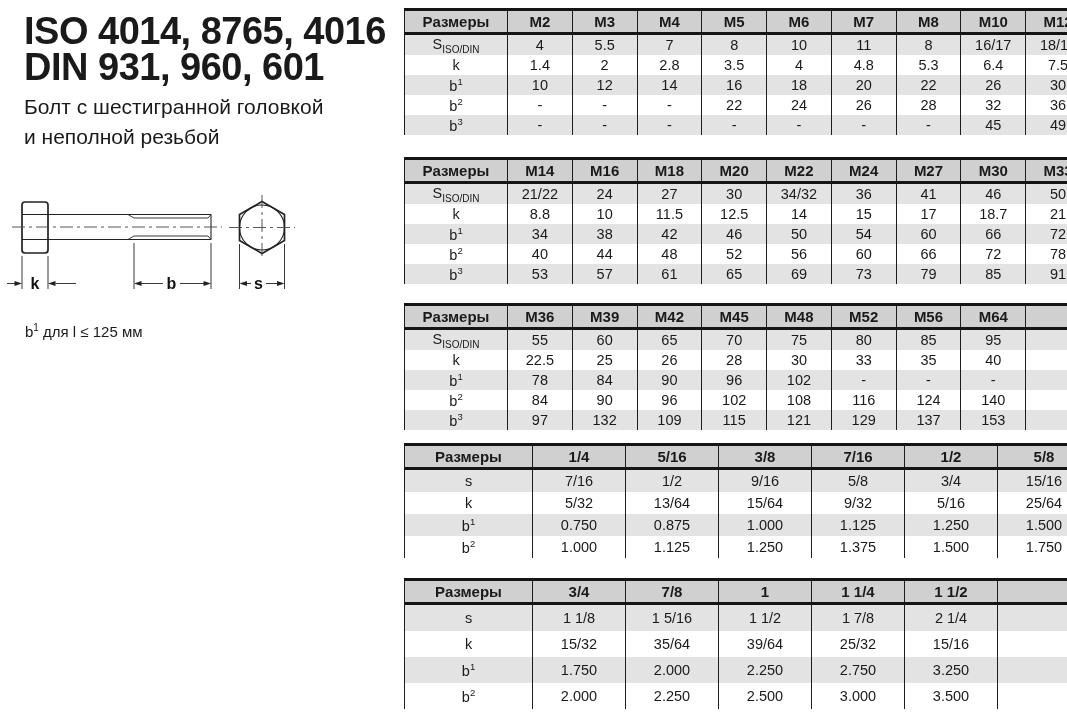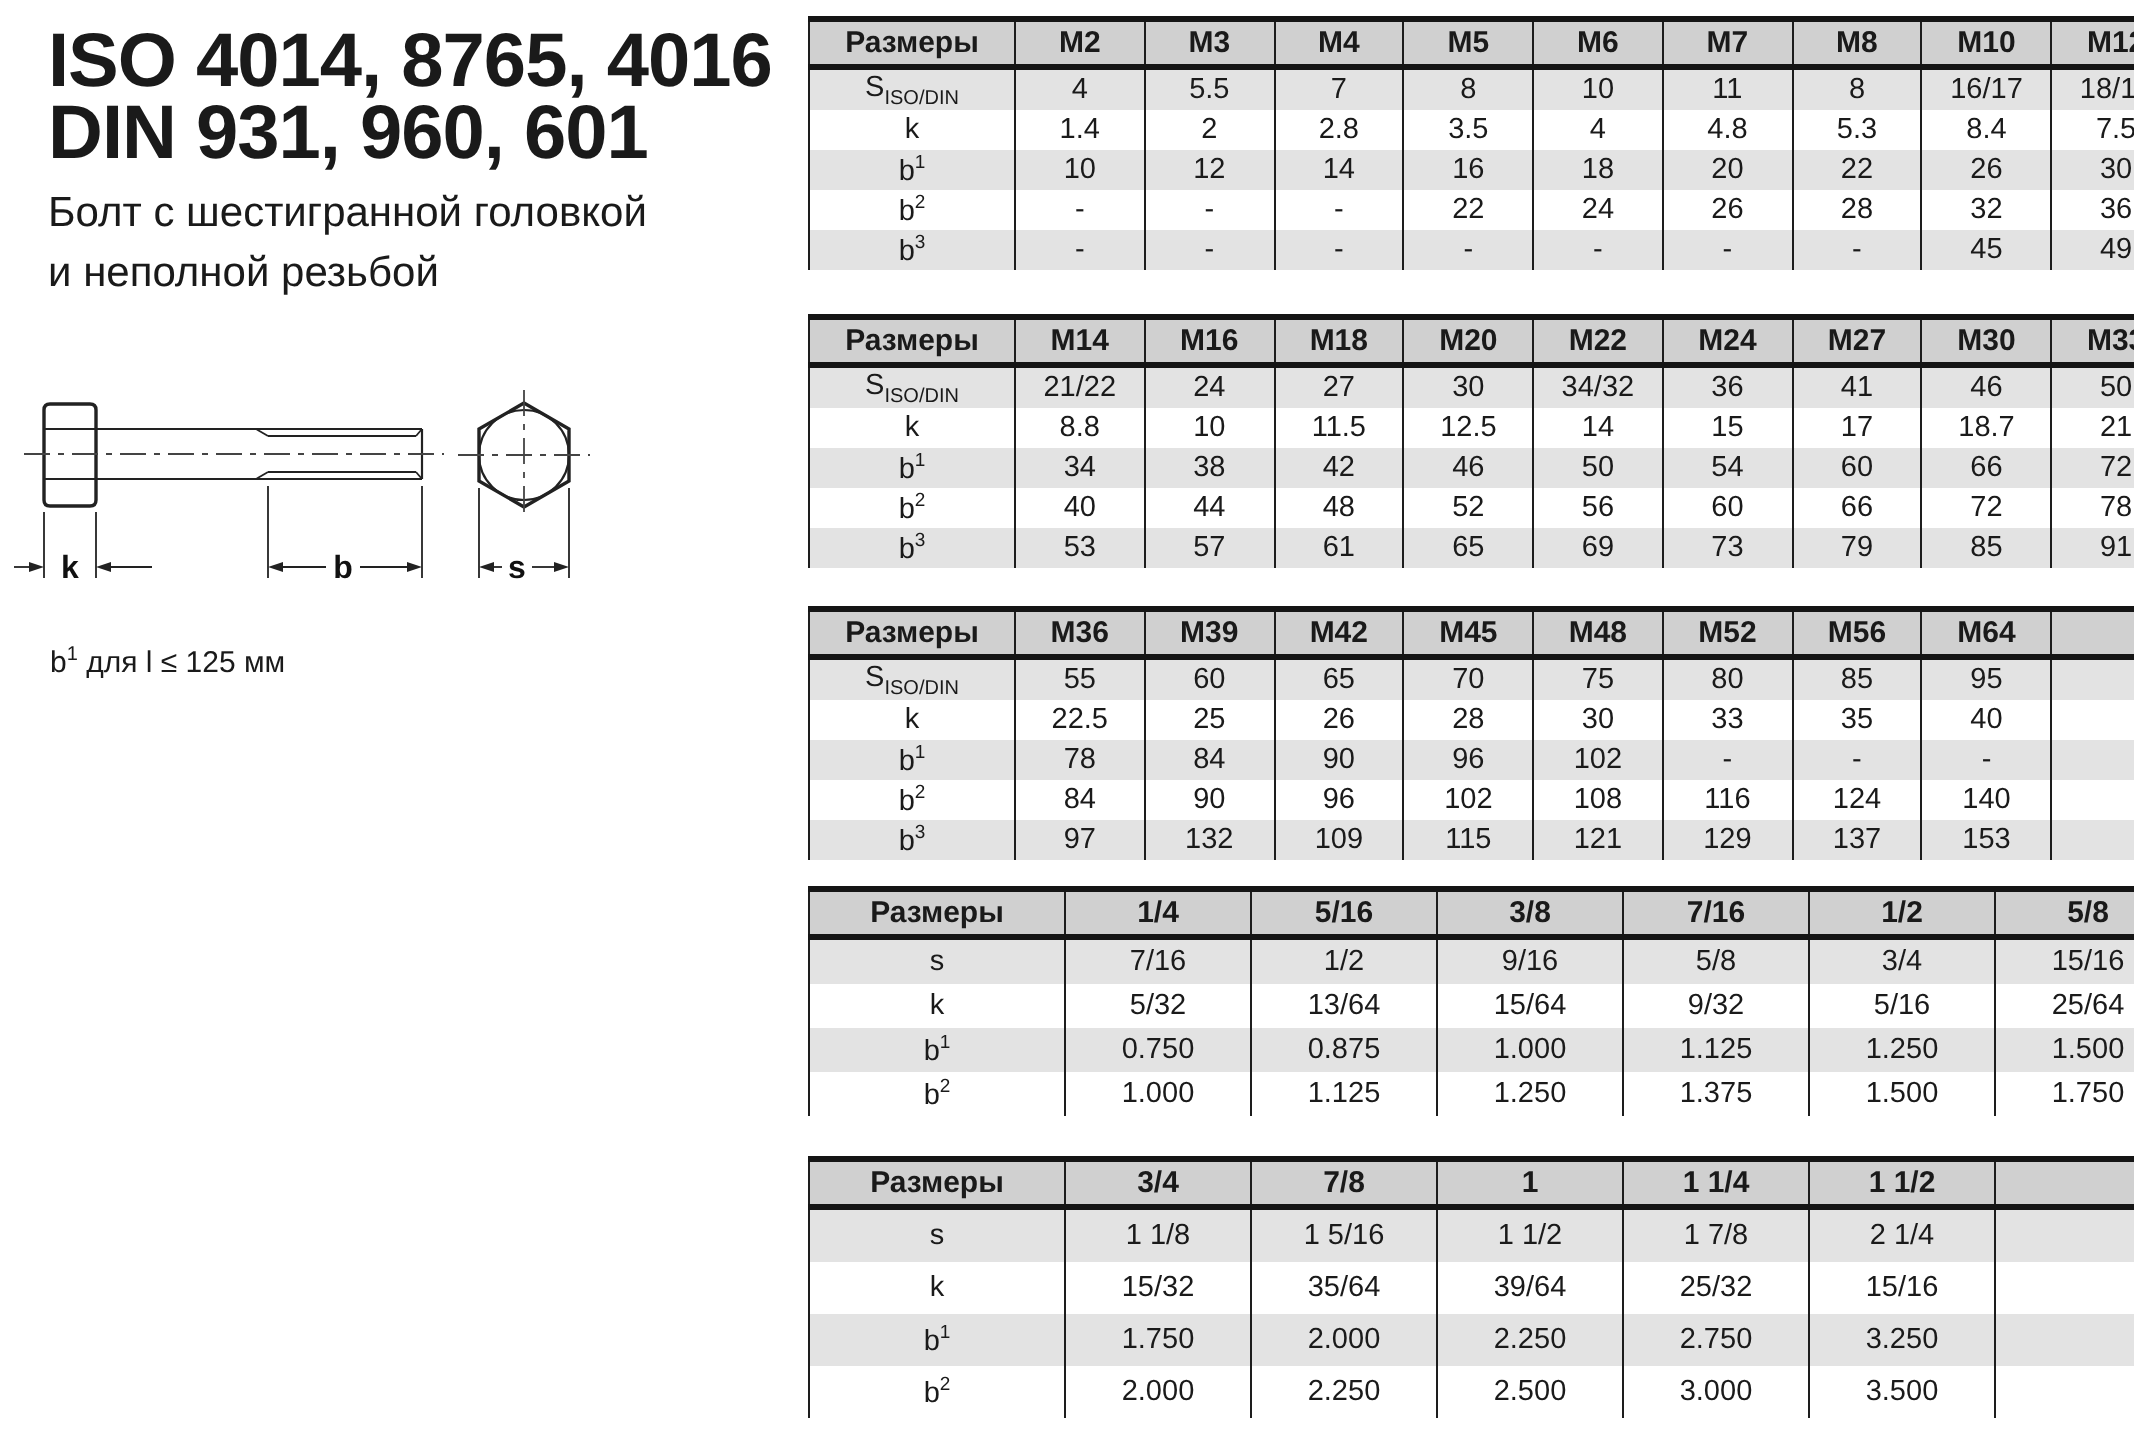--- a/index.html
+++ b/index.html
@@ -170,21 +170,21 @@
         </tr>
         <tr>
           <td>k</td>
           <td>1.4</td>
           <td>2</td>
           <td>2.8</td>
           <td>3.5</td>
           <td>4</td>
           <td>4.8</td>
           <td>5.3</td>
-          <td>8.4</td>
+          <td>6.4</td>
           <td>7.5</td>
         </tr>
         <tr>
           <td>b<sup>1</sup></td>
           <td>10</td>
           <td>12</td>
           <td>14</td>
           <td>16</td>
           <td>18</td>
           <td>20</td>

